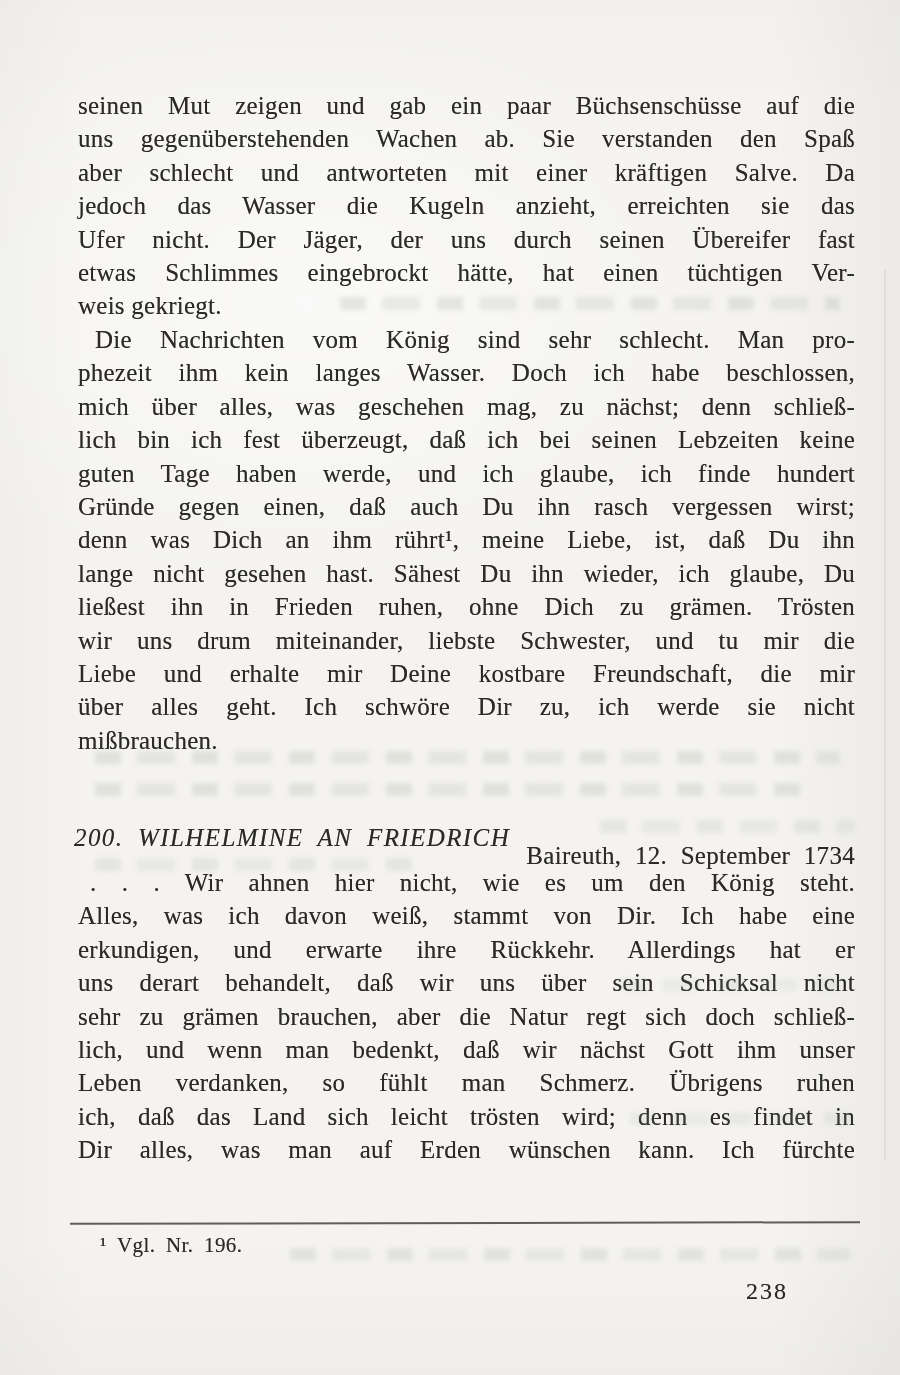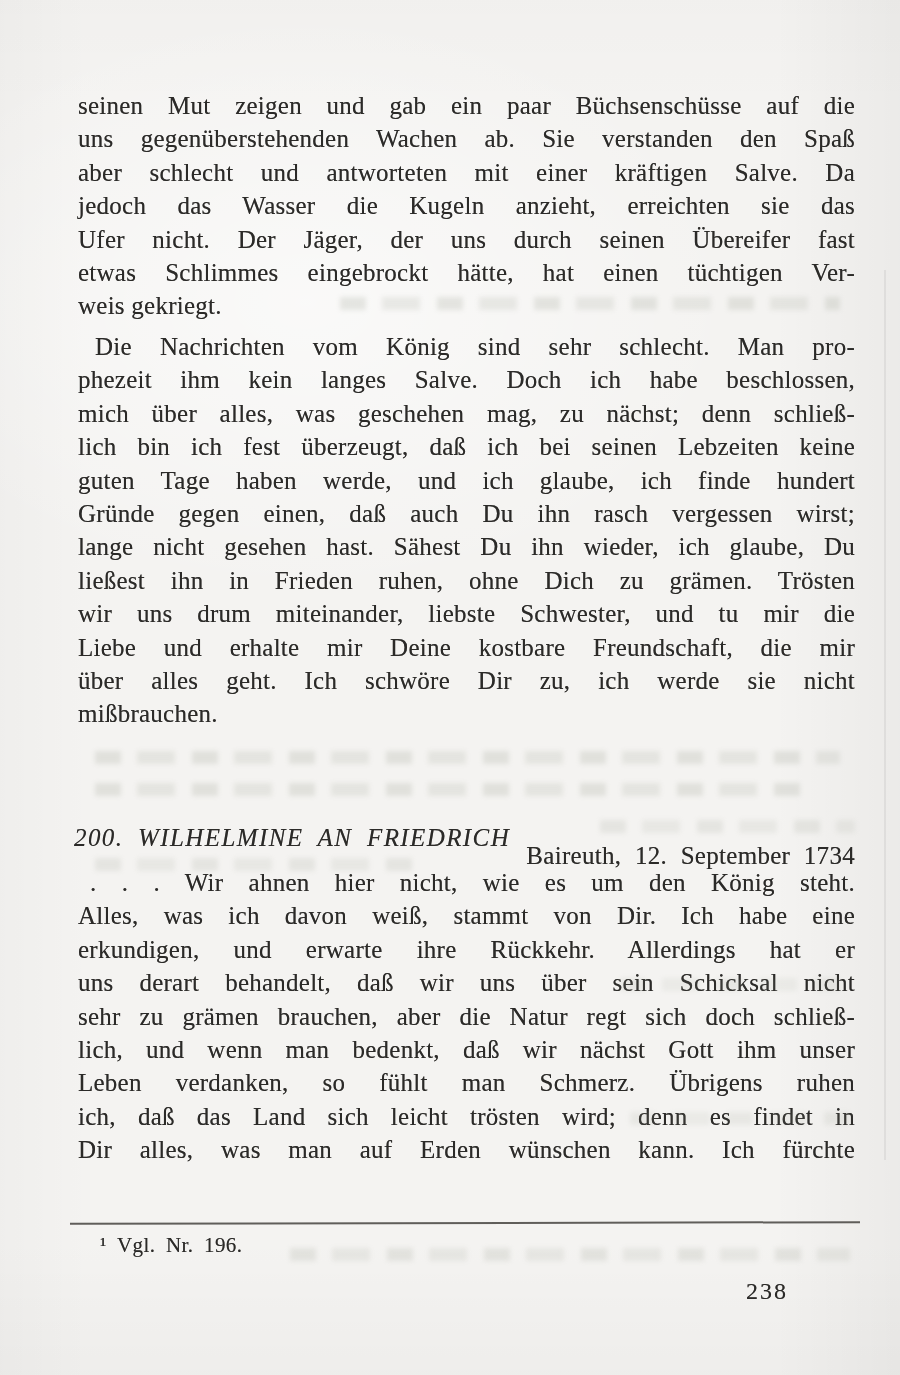--- a/index.html
+++ b/index.html
@@ -100,27 +100,28 @@
   <div class="textblock" id="para1" style="top:89px">
       <div class="tline">seinen Mut zeigen und gab ein paar Büchsenschüsse auf die</div>
       <div class="tline">uns gegenüberstehenden Wachen ab. Sie verstanden den Spaß</div>
       <div class="tline">aber schlecht und antworteten mit einer kräftigen Salve. Da</div>
       <div class="tline">jedoch das Wasser die Kugeln anzieht, erreichten sie das</div>
       <div class="tline">Ufer nicht. Der Jäger, der uns durch seinen Übereifer fast</div>
       <div class="tline">etwas Schlimmes eingebrockt hätte, hat einen tüchtigen Ver-</div>
       <div class="tline tlast">weis gekriegt.</div>
     </div>
 
-  <div class="textblock" id="para2" style="top:330px">
+  <div class="textblock" id="para2" style="top:323px">
       <div class="tline">Die Nachrichten vom König sind sehr schlecht. Man pro-</div>
-      <div class="tline">phezeit ihm kein langes Salve. Doch ich habe beschlossen,</div>
+      <div class="tline">phezeit ihm kein langes Wasser. Doch ich habe beschlossen,</div>
       <div class="tline">mich über alles, was geschehen mag, zu nächst; denn schließ-</div>
       <div class="tline">lich bin ich fest überzeugt, daß ich bei seinen Lebzeiten keine</div>
       <div class="tline">guten Tage haben werde, und ich glaube, ich finde hundert</div>
       <div class="tline">Gründe gegen einen, daß auch Du ihn rasch vergessen wirst;</div>
+      <div class="tline">denn was Dich an ihm rührt¹, meine Liebe, ist, daß Du ihn</div>
       <div class="tline">lange nicht gesehen hast. Sähest Du ihn wieder, ich glaube, Du</div>
       <div class="tline">ließest ihn in Frieden ruhen, ohne Dich zu grämen. Trösten</div>
       <div class="tline">wir uns drum miteinander, liebste Schwester, und tu mir die</div>
       <div class="tline">Liebe und erhalte mir Deine kostbare Freundschaft, die mir</div>
       <div class="tline">über alles geht. Ich schwöre Dir zu, ich werde sie nicht</div>
       <div class="tline tlast">mißbrauchen.</div>
     </div>
 
   <div class="heading">200. WILHELMINE AN FRIEDRICH</div>
 

